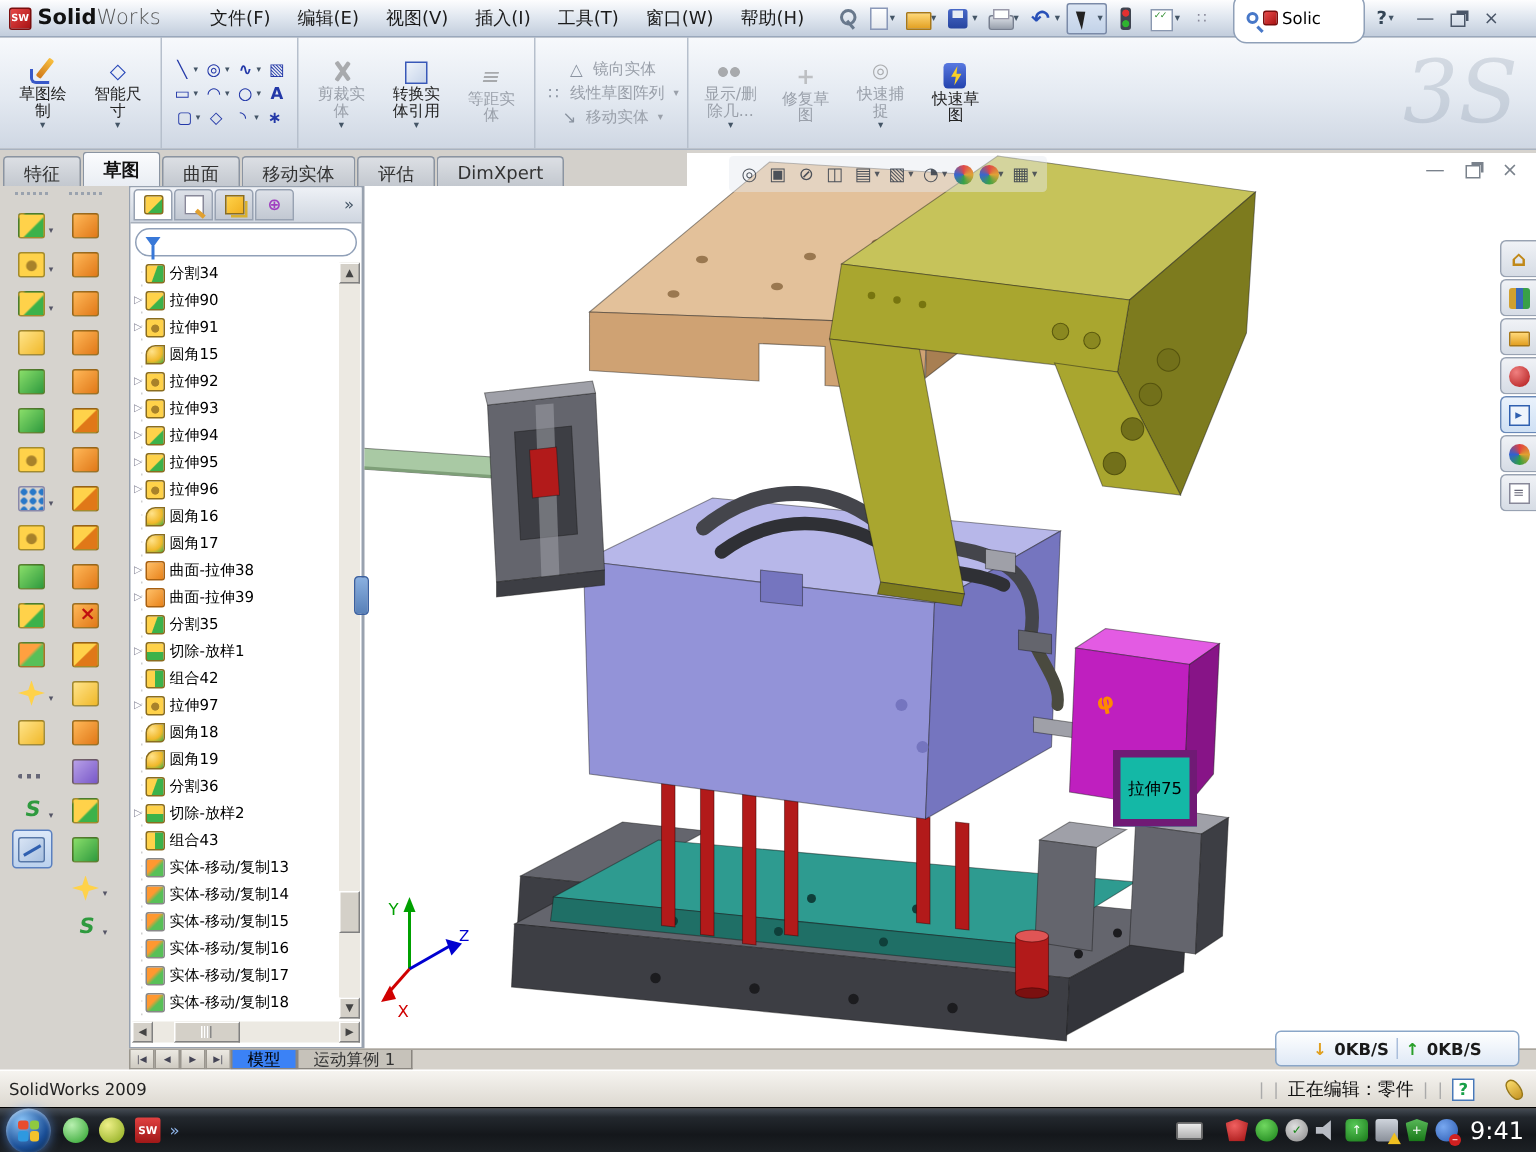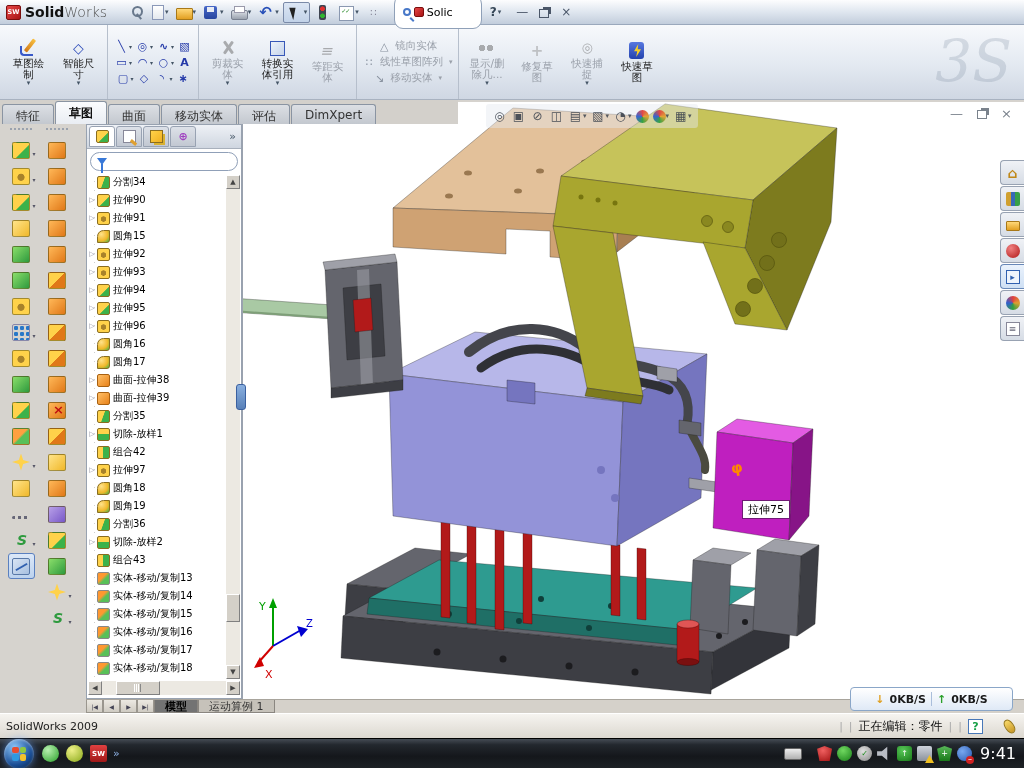--- a/index.html
+++ b/index.html
@@ -86,21 +86,21 @@
 
 #viewport{position:absolute;left:242px;top:102px;width:782px;height:597px;background:#fff;z-index:1;border-left:1px solid #9aa2ae}
 #modelsvg{position:absolute;left:0;top:0;width:782px;height:597px}
 #headsup{position:absolute;left:486px;top:104px;height:24px;display:flex;align-items:center;gap:4px;padding:0 6px;background:rgba(228,232,240,.45);border-radius:3px;z-index:8}
 .hub{display:flex;align-items:center}
 .hug{width:15px;height:15px;display:flex;align-items:center;justify-content:center;font-size:12px;color:#3c434e;opacity:.9}
 .hug.ball{border-radius:50%;background:conic-gradient(#e04040,#e0a030,#30a040,#3060d0,#e04040);width:13px;height:13px;opacity:.95}
 .hucaret{font-size:7px;color:#3c434e;opacity:.85}
 #doc-controls{position:absolute;right:12px;top:106px;display:flex;gap:14px;z-index:8;color:#7a828c;align-items:center}
 #doc-controls .wc{font-size:13px}
-#tooltip{position:absolute;left:742px;top:500px;background:#ffffff;border:1px solid #701a75;font-size:11px;padding:1px 5px;z-index:10;white-space:nowrap}
+#tooltip{position:absolute;left:742px;top:500px;background:#14b8a6;border:5px solid #701a75;font-size:11px;padding:13px 5px;z-index:10;white-space:nowrap}
 #taskpane{position:absolute;right:0;top:160px;width:24px;display:flex;flex-direction:column;gap:1px;z-index:8}
 .rpt{width:24px;height:25px;background:linear-gradient(#f0f2f6,#d6dce5);border:1px solid #98a2b2;border-right:none;border-radius:4px 0 0 4px;display:flex;align-items:center;justify-content:center}
 .rpt.active{background:linear-gradient(#eaf2fc,#cfe0f4);border-color:#6888b8}
 .rpi{width:14px;height:14px;display:flex;align-items:center;justify-content:center;font-size:11px}
 .rpi-solidworks-resources::after{content:"⌂";color:#c08818;font-weight:bold;font-size:14px}
 .rpi-design-library{background:linear-gradient(90deg,#d0a030 33%,#3868b8 33% 66%,#38a048 66%);border-radius:2px}
 .rpi-file-explorer{background:linear-gradient(#ffd878,#e2a022);border:1px solid #a87818;border-radius:1px;height:10px;margin-top:3px}
 .rpi-solidworks-search{background:radial-gradient(circle at 35% 30%,#f08080,#b01818);border-radius:50%}
 .rpi-view-palette{background:#eef4fc;border:1.5px solid #3060b0}
 .rpi-view-palette::after{content:"▸";color:#3060b0;font-size:9px}
@@ -170,21 +170,21 @@
 .hsb{position:absolute;left:1px;bottom:3px;width:152px;height:14px;background:#ece9e2}
 .hsb .lf{left:0}.hsb .rt{right:0}
 .hthumb{position:absolute;left:28px;top:0;width:44px;height:14px;background:#d4d0c8;border:1px solid;border-color:#fff #808080 #808080 #fff;display:flex;align-items:center;justify-content:center;gap:1px}
 .hthumb i{width:1px;height:8px;background:#888;box-shadow:-2px 0 #fff}
 #splitter-handle{position:absolute;left:236px;top:384px;width:10px;height:26px;background:linear-gradient(#8ab0e0,#5880b8);border:1px solid #3a60a0;border-radius:3px;z-index:9}
 
 
 #docrow{position:absolute;left:86px;top:699px;width:938px;height:14px;background:#d5d1ca;border-top:1px solid #a8a49c;display:flex;align-items:stretch;z-index:6}
 .navbtn{width:17px;display:flex;align-items:center;justify-content:center;font-size:6px;color:#445;background:linear-gradient(#ece9e2,#cfcbc2);border:1px solid #9a968e;border-top:none}
 .dtab{padding:0 10px;font-size:11px;display:flex;align-items:center;border:1px solid #8a8680;border-top:none;background:#c6c2ba;color:#333}
-.dtab.active{background:#737373;font-weight:bold;color:#000}
+.dtab.active{background:#3b82f6;font-weight:normal;color:#000}
 
 
 #netwidget{position:absolute;left:850px;top:687px;width:163px;height:24px;background:linear-gradient(#ffffff,#dfe9f6);border:1px solid #8aa6c8;border-radius:4px;display:flex;align-items:center;justify-content:center;gap:5px;z-index:30;font-size:11px;font-weight:bold;color:#1a1a1a}
 #netwidget .dn{color:#e0a020}#netwidget .up{color:#2aa02a}
 #netwidget .div{width:1px;height:14px;background:#aabedb}
 
 
 #statusbar{position:absolute;left:0;top:713px;width:1024px;height:25px;background:linear-gradient(#f6f4f0,#dcd8d0);border-top:1px solid #fff;display:flex;align-items:center;z-index:6}
 #sb-left{font-size:11px;color:#222;padding-left:6px}
 #sb-right{margin-left:auto;display:flex;align-items:center;gap:6px;padding-right:10px}
@@ -230,20 +230,29 @@
 </head>
 <body>
 
 <div id="screen">
 
   <div id="titlebar">
     <div id="logo">
       <span class="swcube">SW</span>
       <span id="appname"><b>Solid</b><span>Works</span></span>
     </div>
+    <div id="menubar">
+        <span class="menu-item">文件(F)</span>
+        <span class="menu-item">编辑(E)</span>
+        <span class="menu-item">视图(V)</span>
+        <span class="menu-item">插入(I)</span>
+        <span class="menu-item">工具(T)</span>
+        <span class="menu-item">窗口(W)</span>
+        <span class="menu-item">帮助(H)</span>
+      </div>
     <div id="stdbar">
         <span class="tbi">
           <span class="ic ic-pin"></span>
         </span>
         <span class="tbi">
           <span class="ic ic-new-document"></span>
           <span class="caret">▾</span>
         </span>
         <span class="tbi">
           <span class="ic ic-open"></span>

